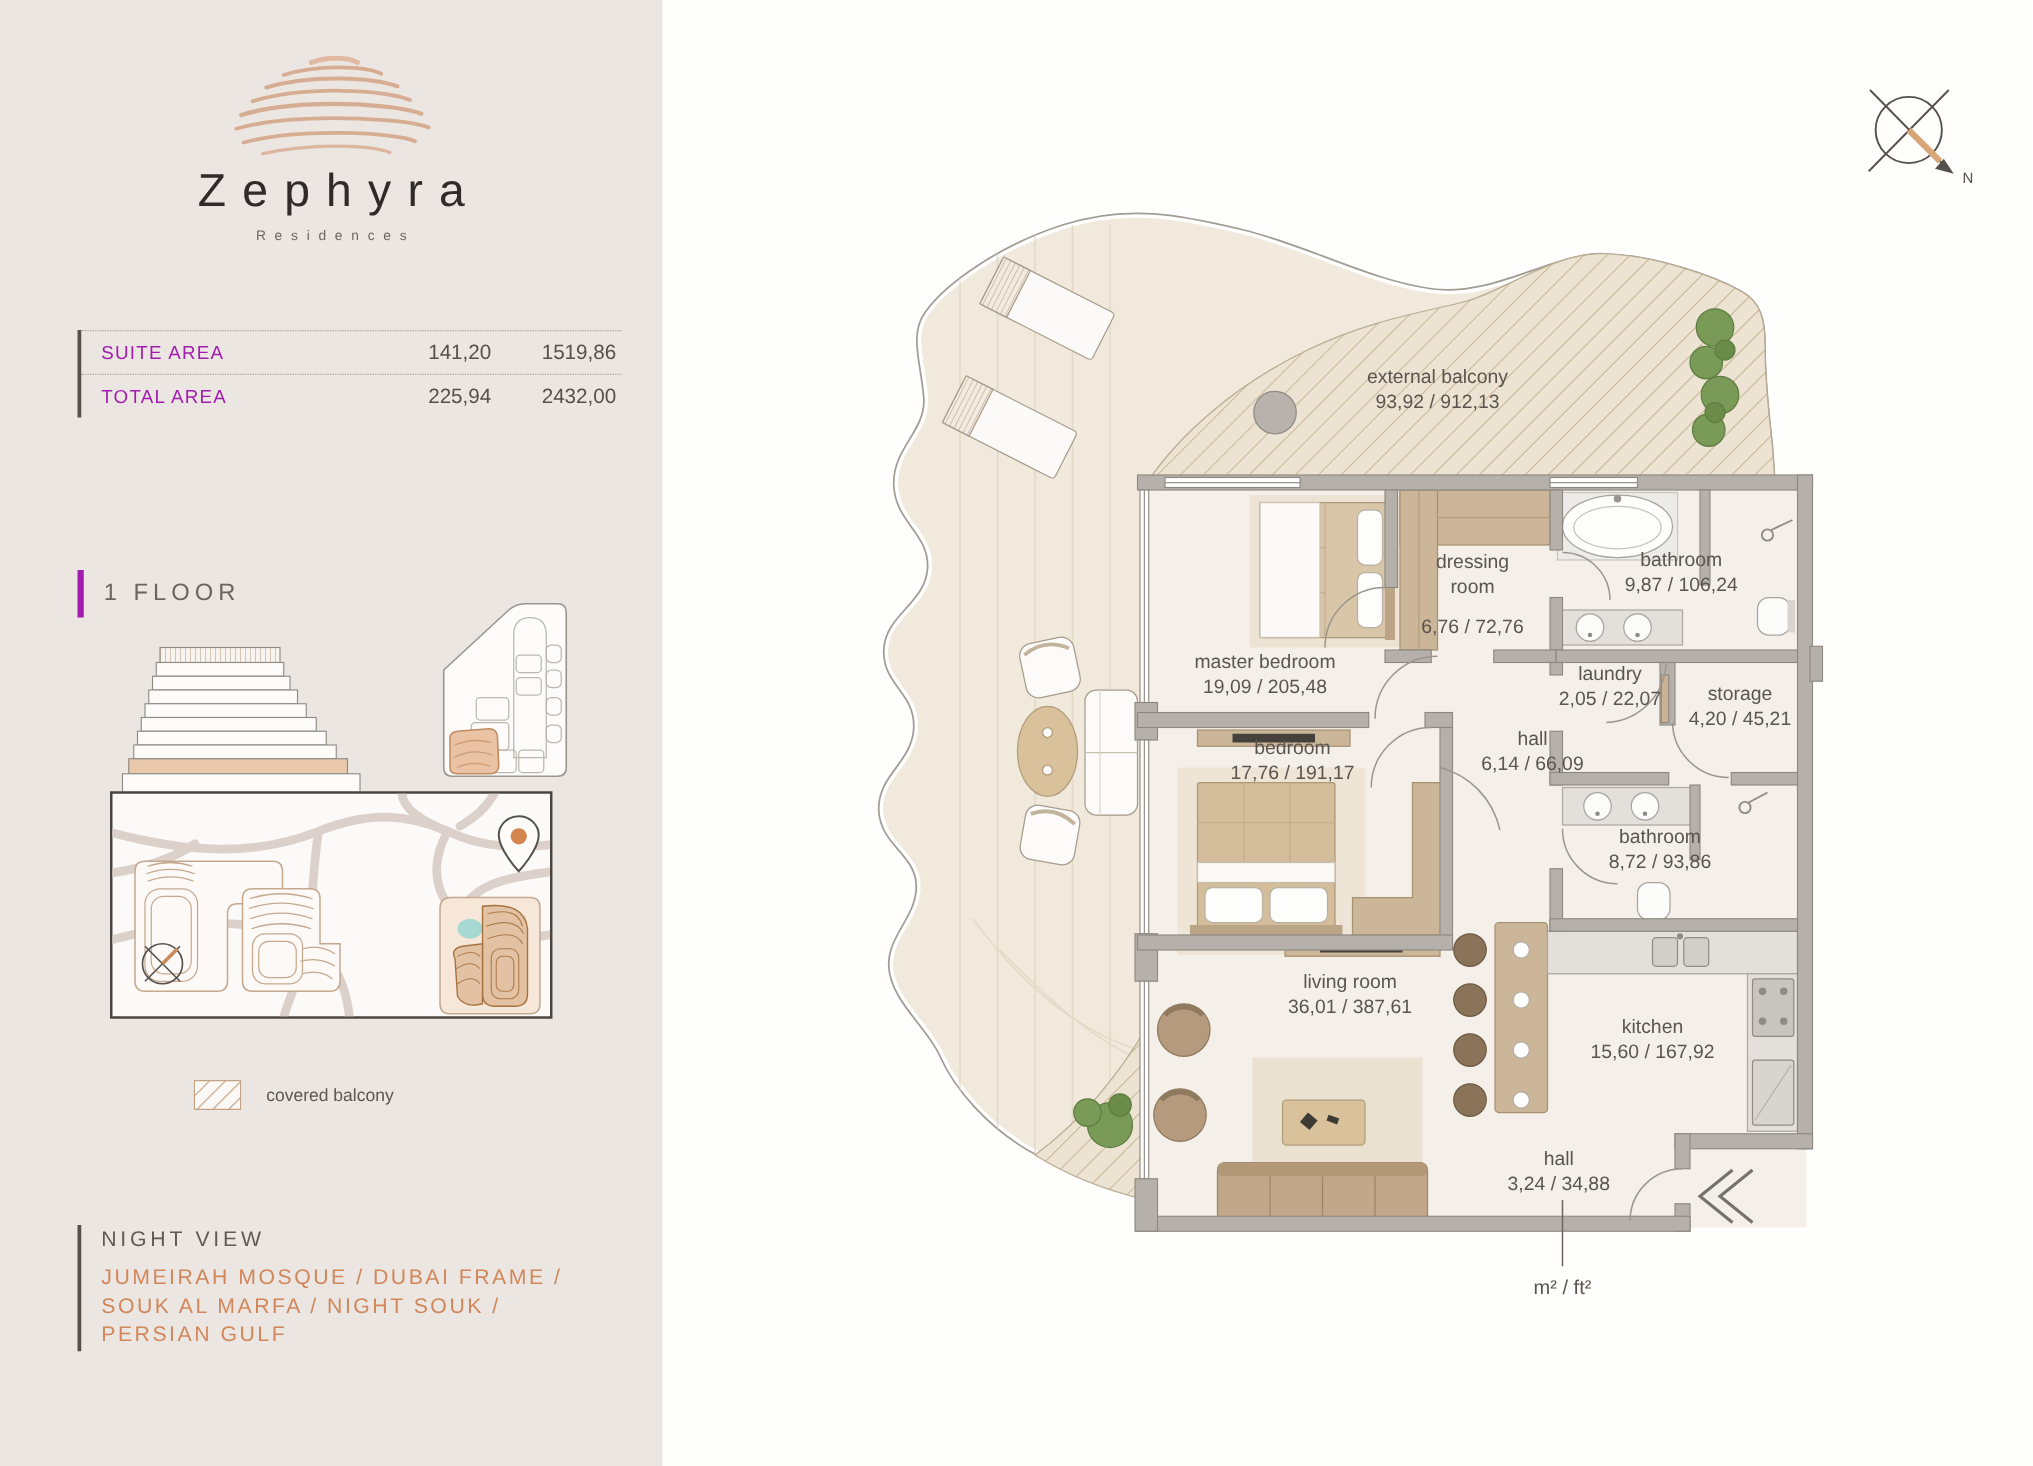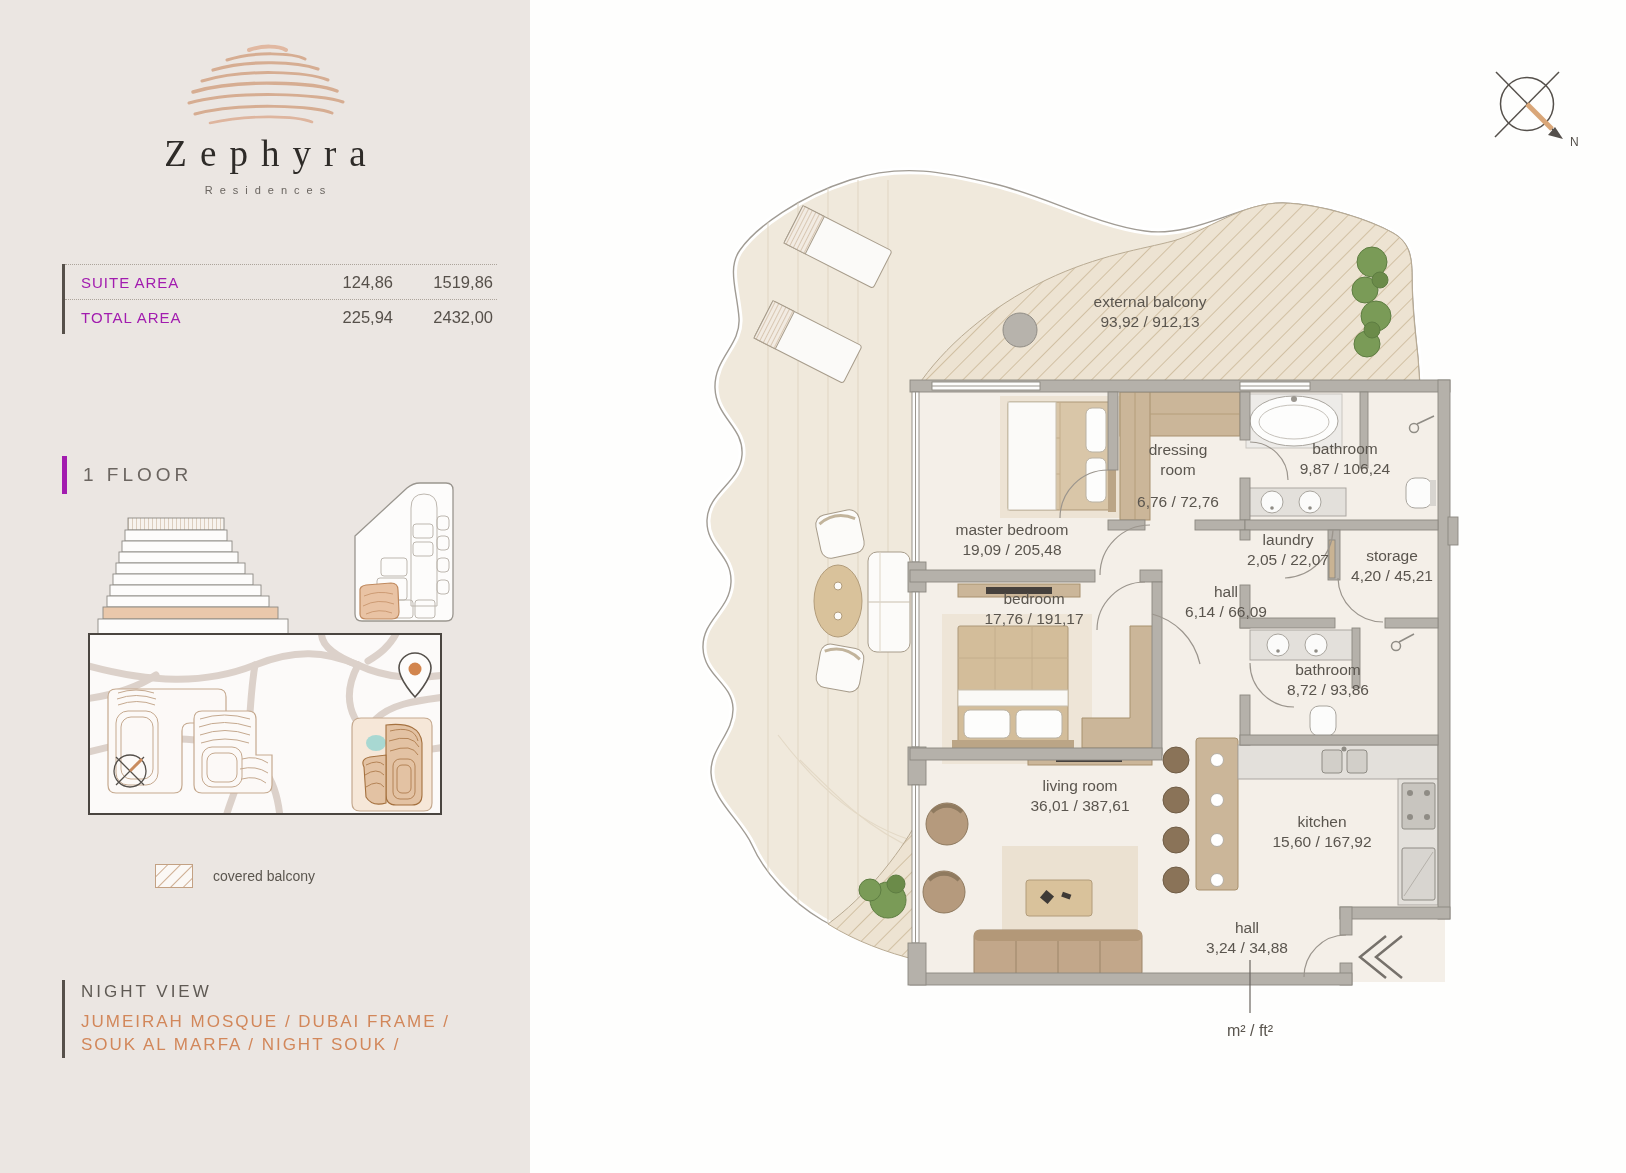--- a/index.html
+++ b/index.html
@@ -1,21 +1,21 @@
 <!DOCTYPE html>
 <html><head>
 <meta charset="utf-8">
 <style>
   html,body{margin:0;padding:0;background:#ffffff;}
   .page{position:relative;width:1626px;height:1173px;overflow:hidden;
         font-family:"Liberation Sans",sans-serif;background:#FEFEFD;}
   
   .sidebar{position:absolute;left:0;top:0;width:530px;height:1173px;background:#EBE6E2;}
   .logo{position:absolute;left:0;top:40px;width:530px;text-align:center;}
-  .logo-name{font-family:Liberation Serif, serif;font-size:37px;letter-spacing:13px;
+  .logo-name{font-family:Liberation Sans, sans-serif;font-size:37px;letter-spacing:13px;
              color:#2E2B28;margin-top:4px;padding-left:13px;}
   .logo-sub{font-size:11px;letter-spacing:7px;color:#6A6560;margin-top:9px;padding-left:7px;}
   .area-table{position:absolute;left:62px;top:264px;width:432px;border-left:3px solid #56504A;}
   .at-row{display:grid;grid-template-columns:1fr 86px 100px;align-items:center;
           padding:0 4px 0 16px;}
   .at-head{height:38px;}
   .at-title{font-size:22px;letter-spacing:2px;color:#56504A;}
   .at-unit{font-size:15px;color:#6B6560;text-align:center;}
   .at-body-row{height:34px;border-top:1px dotted #ACA49B;}
   .at-label{font-size:15px;letter-spacing:1px;color:#a21caf;}
@@ -58,21 +58,21 @@
           <path d="M45,83 C85,74 132,76 147,82" stroke-width="2.6" stroke="#DDB097"></path>
         </g>
       </svg>
       <div class="logo-name">Zephyra</div>
       <div class="logo-sub">Residences</div>
     </div>
 
     <div class="area-table">
       <div class="at-row at-body-row">
         <span class="at-label">SUITE AREA</span>
-        <span class="at-val">124,86</span>
+        <span class="at-val">141,20</span>
         <span class="at-val">1519,86</span>
       </div>
       <div class="at-row at-body-row">
         <span class="at-label">TOTAL AREA</span>
         <span class="at-val">225,94</span>
         <span class="at-val">2432,00</span>
       </div>
     </div>
 
     <div class="floor-head">1 FLOOR</div>
@@ -190,20 +190,21 @@
         </defs>
         <rect x="0.5" y="0.5" width="37" height="23" fill="url(#lhatch)" stroke="#C3A183"></rect>
       </svg>
       <span class="legend-text">covered balcony</span>
     </div>
 
     <div class="window-view">
       <div class="wv-title">NIGHT VIEW</div>
       <div class="wv-line">JUMEIRAH MOSQUE / DUBAI FRAME /</div>
       <div class="wv-line">SOUK AL MARFA / NIGHT SOUK /</div>
+      <div class="wv-line">PERSIAN GULF</div>
     </div>
   </aside>
 
   <svg style="position:absolute;left:640px;top:40px" width="986" height="1080" viewBox="640 40 986 1080">
     <defs>
       <pattern id="hatch" width="13" height="13" patternUnits="userSpaceOnUse" patternTransform="rotate(45)">
         <rect width="13" height="13" fill="#EDE3D2"></rect>
         <line x1="0" y1="0" x2="0" y2="13" stroke="#C8B494" stroke-width="1.5"></line>
       </pattern>
       <pattern id="ribs2" width="4" height="14" patternUnits="userSpaceOnUse">

